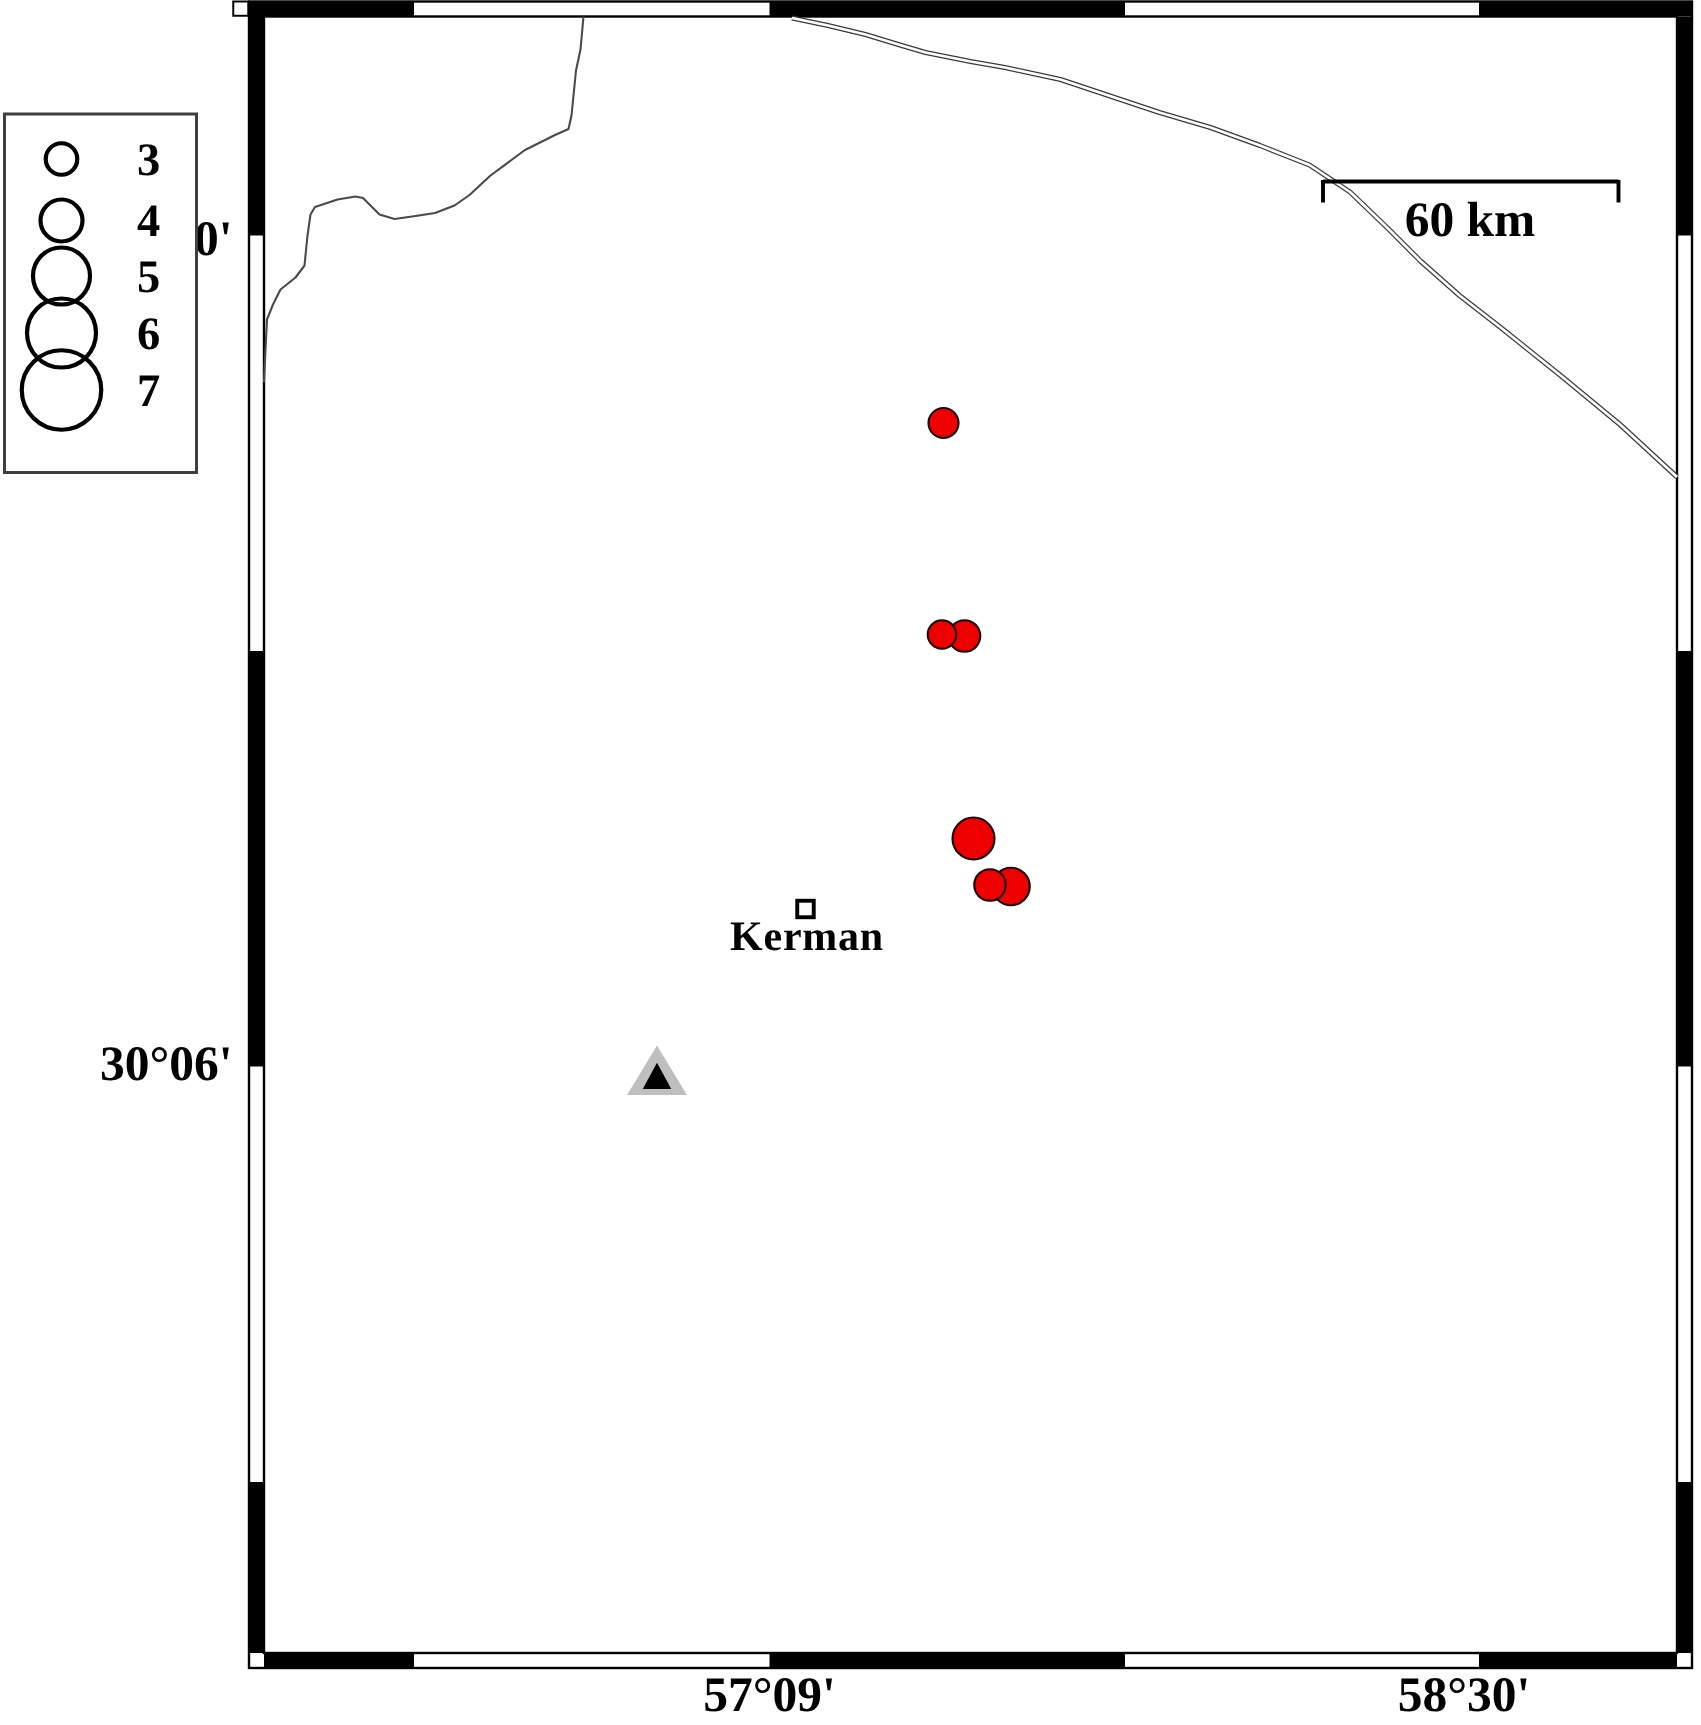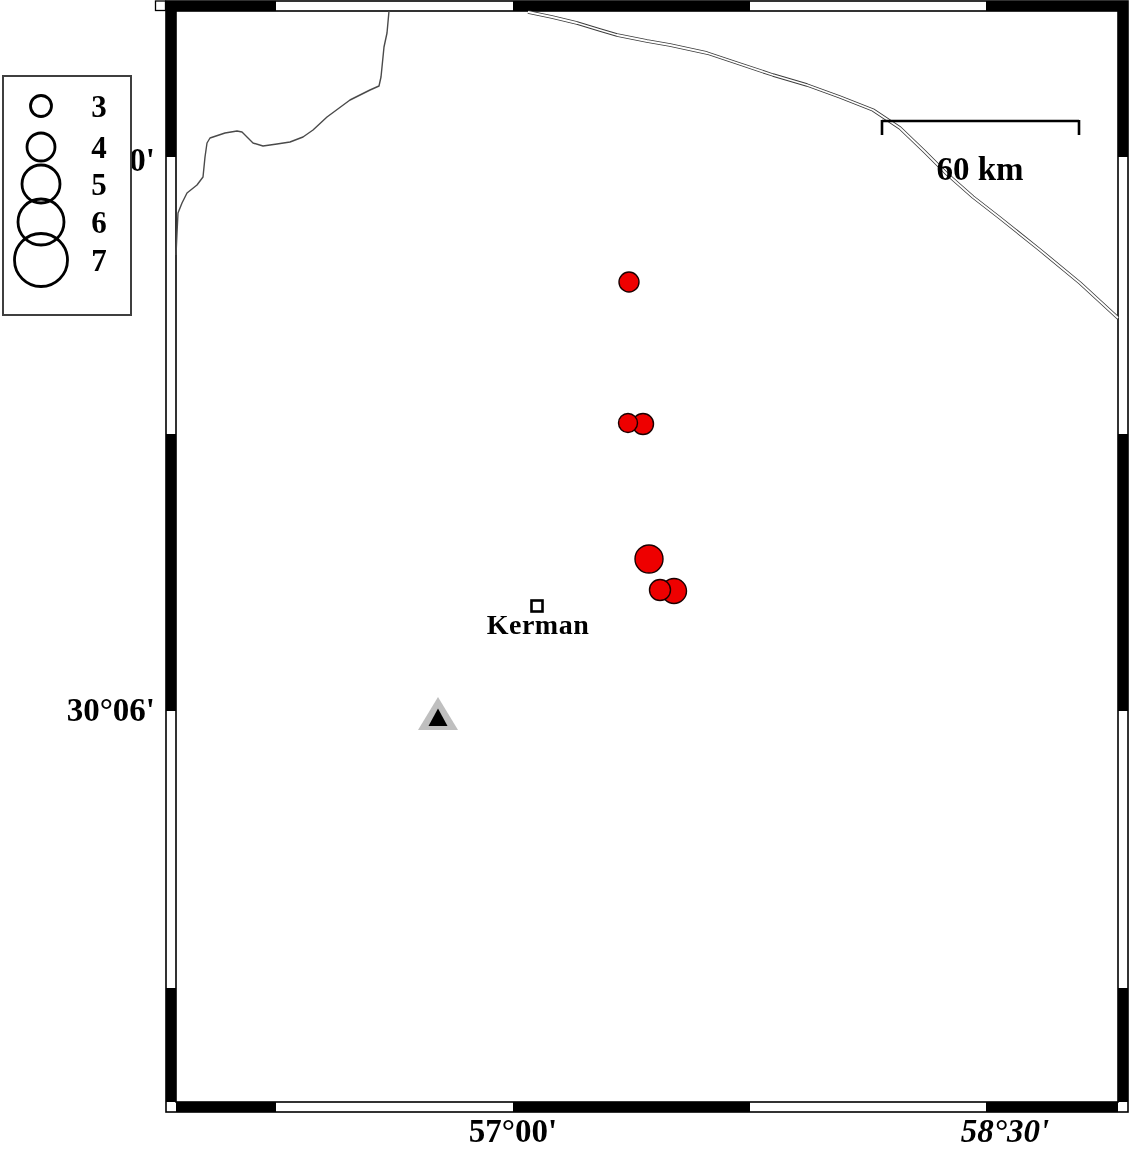--- a/index.html
+++ b/index.html
@@ -85,25 +85,25 @@
       <polygon points="438,697 418,730 458,730" fill="#bfbfbf"></polygon>
       <polygon points="438,708.5 428.5,726 447.5,726" fill="#000"></polygon>
     </g>
 
     <rect x="531.5" y="600.5" width="11" height="11" fill="#fff" stroke="#000" stroke-width="2.6"></rect>
   </svg>
 
   <div id="annot-layer">
       <div class="annot lat-label" style="left: 155px; top: 161px;">31°30'</div>
       <div class="annot lat-label" style="left: 155px; top: 711px;">30°06'</div>
-      <div class="annot lon-label" style="left: 513px; top: 1131px;">57°00'</div>
-      <div class="annot lon-label" style="left: 1005px; top: 1131px; font-style: italic;">58°30'</div>
+      <div class="annot lon-label" style="left: 513px; top: 1131px;">57°09'</div>
+      <div class="annot lon-label" style="left: 976px; top: 1131px;">58°30'</div>
     </div>
 
-  <div class="annot scale-label" style="left:980px;top:169px;">60 km</div>
+  <div class="annot scale-label" style="left:980px;top:148px;">60 km</div>
 
   <div class="annot city-label" style="left:538px;top:625px;">Kerman</div>
 
   <div id="legend-box">
     <svg id="legend-svg" width="126" height="237" viewBox="0 0 126 237">
         <circle cx="37" cy="29" r="10.5" fill="none" stroke="#000" stroke-width="2.8"></circle>
         <text x="95" y="29" text-anchor="middle" dominant-baseline="central" class="legend-num">3</text>
         <circle cx="37" cy="70" r="14" fill="none" stroke="#000" stroke-width="2.8"></circle>
         <text x="95" y="70" text-anchor="middle" dominant-baseline="central" class="legend-num">4</text>
         <circle cx="37" cy="107" r="19" fill="none" stroke="#000" stroke-width="2.8"></circle>

